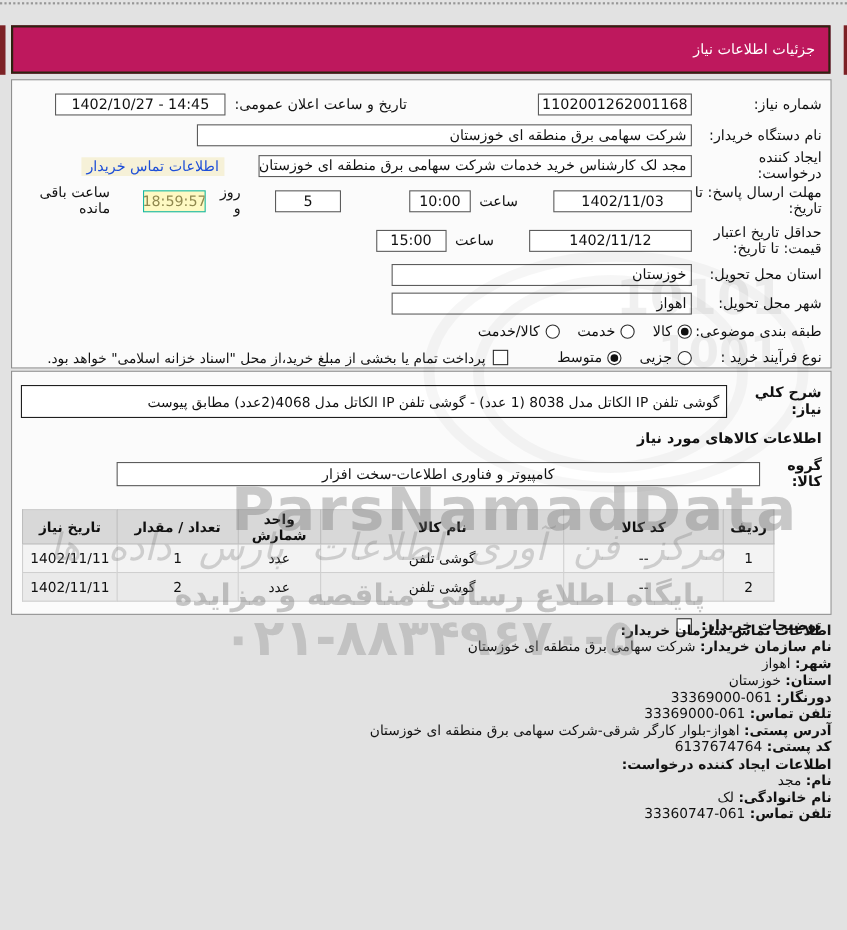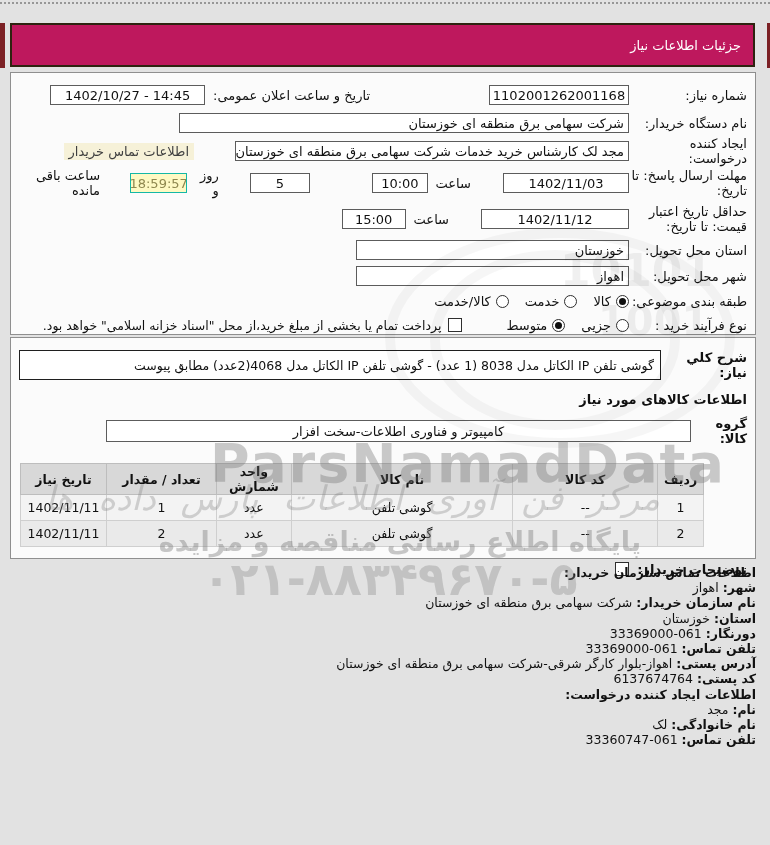--- a/index.html
+++ b/index.html
@@ -12,21 +12,21 @@
   .titlebar{position:absolute;left:10px;top:23px;width:745px;height:44px;box-sizing:border-box;background:#be185d;border:2px solid #2e2310;color:#fff;display:flex;align-items:center;padding:0 12px;font-size:13px;}
   .panel{position:absolute;left:10px;width:746px;box-sizing:border-box;background:#fbfbfb;border:1px solid #8f8f8f;}
   .panel1{top:72px;height:263px;padding:5px 8px 0 8px;}
   .panel2{top:337px;height:222px;padding:6px 8px 0 8px;}
   .frow{display:flex;align-items:center;}
   .lab{width:118px;flex-shrink:0;line-height:15px;}
   .inp{height:20px;box-sizing:border-box;background:#fff;border:1px solid #5c5c5c;display:flex;align-items:center;padding:0 4px;font-size:13px;overflow:hidden;white-space:nowrap;margin-left:24px;}
   .inp.center{justify-content:center;}
   .ltr{direction:ltr;unicode-bidi:isolate;}
   .countdown{background:#fef9c3;border:1px solid #14b8a6;color:#8f884f;}
-  .link{color:#404040;background:#f6f1d8;padding:1px 5px;margin-right:17px;white-space:nowrap;cursor:pointer;}
+  .link{color:#1d4ed8;background:#f6f1d8;padding:1px 5px;margin-right:7px;white-space:nowrap;cursor:pointer;}
   .radio{width:13px;height:13px;border:1px solid #2e2e2e;border-radius:50%;background:#fff;display:inline-block;box-sizing:border-box;position:relative;flex-shrink:0;}
   .radio.checked::after{content:"";position:absolute;left:2px;top:2px;right:2px;bottom:2px;background:#101010;border-radius:50%;}
   .cb{width:14px;height:14px;border:1px solid #2e2e2e;background:#fff;display:inline-block;box-sizing:border-box;flex-shrink:0;}
   .opt{display:flex;align-items:center;margin-left:16px;}
   .opt span.t{margin-right:5px;}
   .bold{font-weight:bold;}
   .descbox{flex:1;min-height:30px;box-sizing:border-box;border:1px solid #1f1f1f;background:#fff;display:flex;align-items:center;padding:0 6px;font-size:12.5px;}
   table.items{border-collapse:collapse;width:684px;margin:20px 43px 0 0;font-size:12.5px;}
   table.items th{background:#d8d8d8;font-weight:bold;border:1px solid #bdbdbd;height:26px;padding:0 4px;}
   table.items td{border:1px solid #cfcfcf;height:25px;text-align:center;padding:0 4px;}
@@ -195,22 +195,22 @@
 
     <div class="frow" style="margin-top:12px;height:20px;">
       <span class="bold">توضیحات خریدار:</span>
       <span class="cb" style="margin-right:8px;"></span>
     </div>
 
   </div>
 
   <div class="contact">
     <div class="bold">اطلاعات تماس سازمان خریدار:</div>
+    <div><b>نام سازمان خریدار:</b> <span>شرکت سهامی برق منطقه ای خوزستان</span></div>
     <div><b>شهر:</b> <span>اهواز</span></div>
-    <div><b>نام سازمان خریدار:</b> <span>شرکت سهامی برق منطقه ای خوزستان</span></div>
     <div><b>استان:</b> <span>خوزستان</span></div>
     <div><b>دورنگار:</b> <span class="ltr">33369000-061</span></div>
     <div><b>تلفن تماس:</b> <span class="ltr">33369000-061</span></div>
     <div><b>آدرس پستی:</b> <span>اهواز-بلوار کارگر شرقی-شرکت سهامی برق منطقه ای خوزستان</span></div>
     <div><b>کد پستی:</b> <span class="ltr">6137674764</span></div>
     <div class="bold">اطلاعات ایجاد کننده درخواست:</div>
     <div><b>نام:</b> <span>مجد</span></div>
     <div><b>نام خانوادگی:</b> <span>لک</span></div>
     <div><b>تلفن تماس:</b> <span class="ltr">33360747-061</span></div>
   </div>

